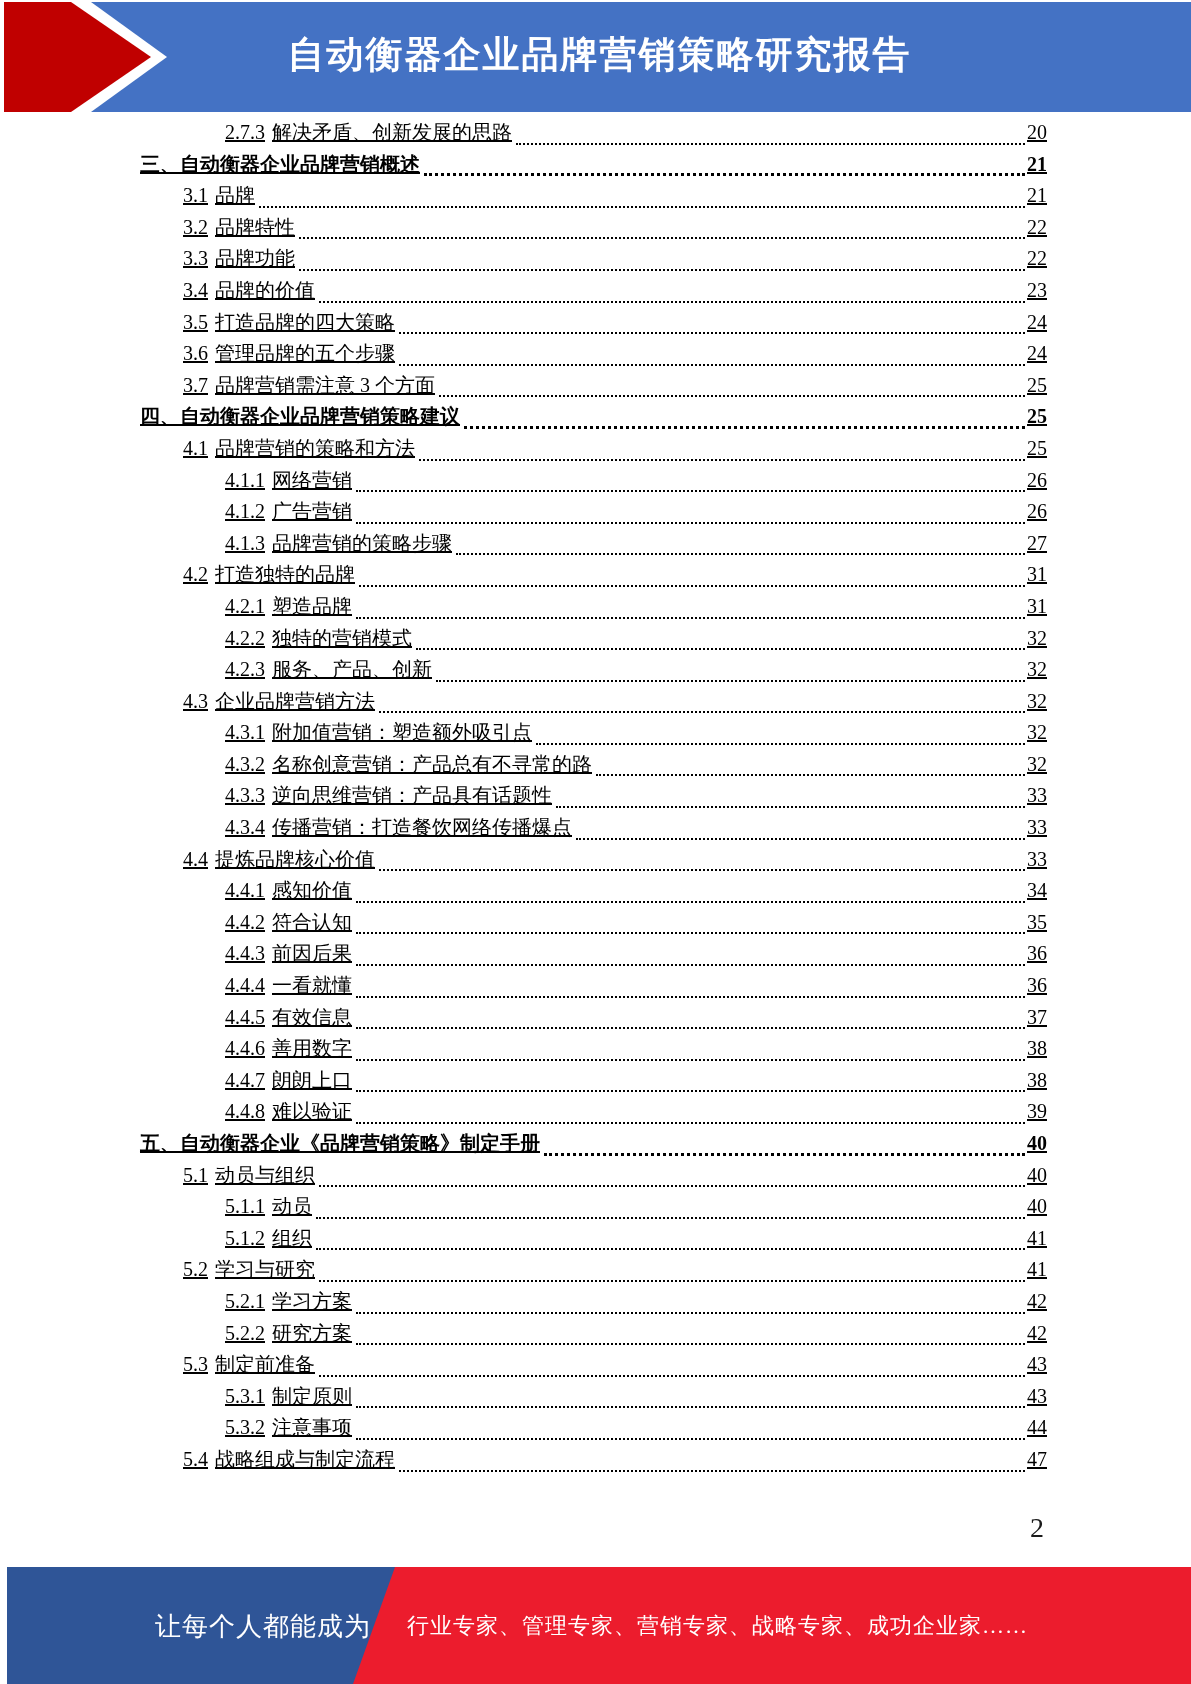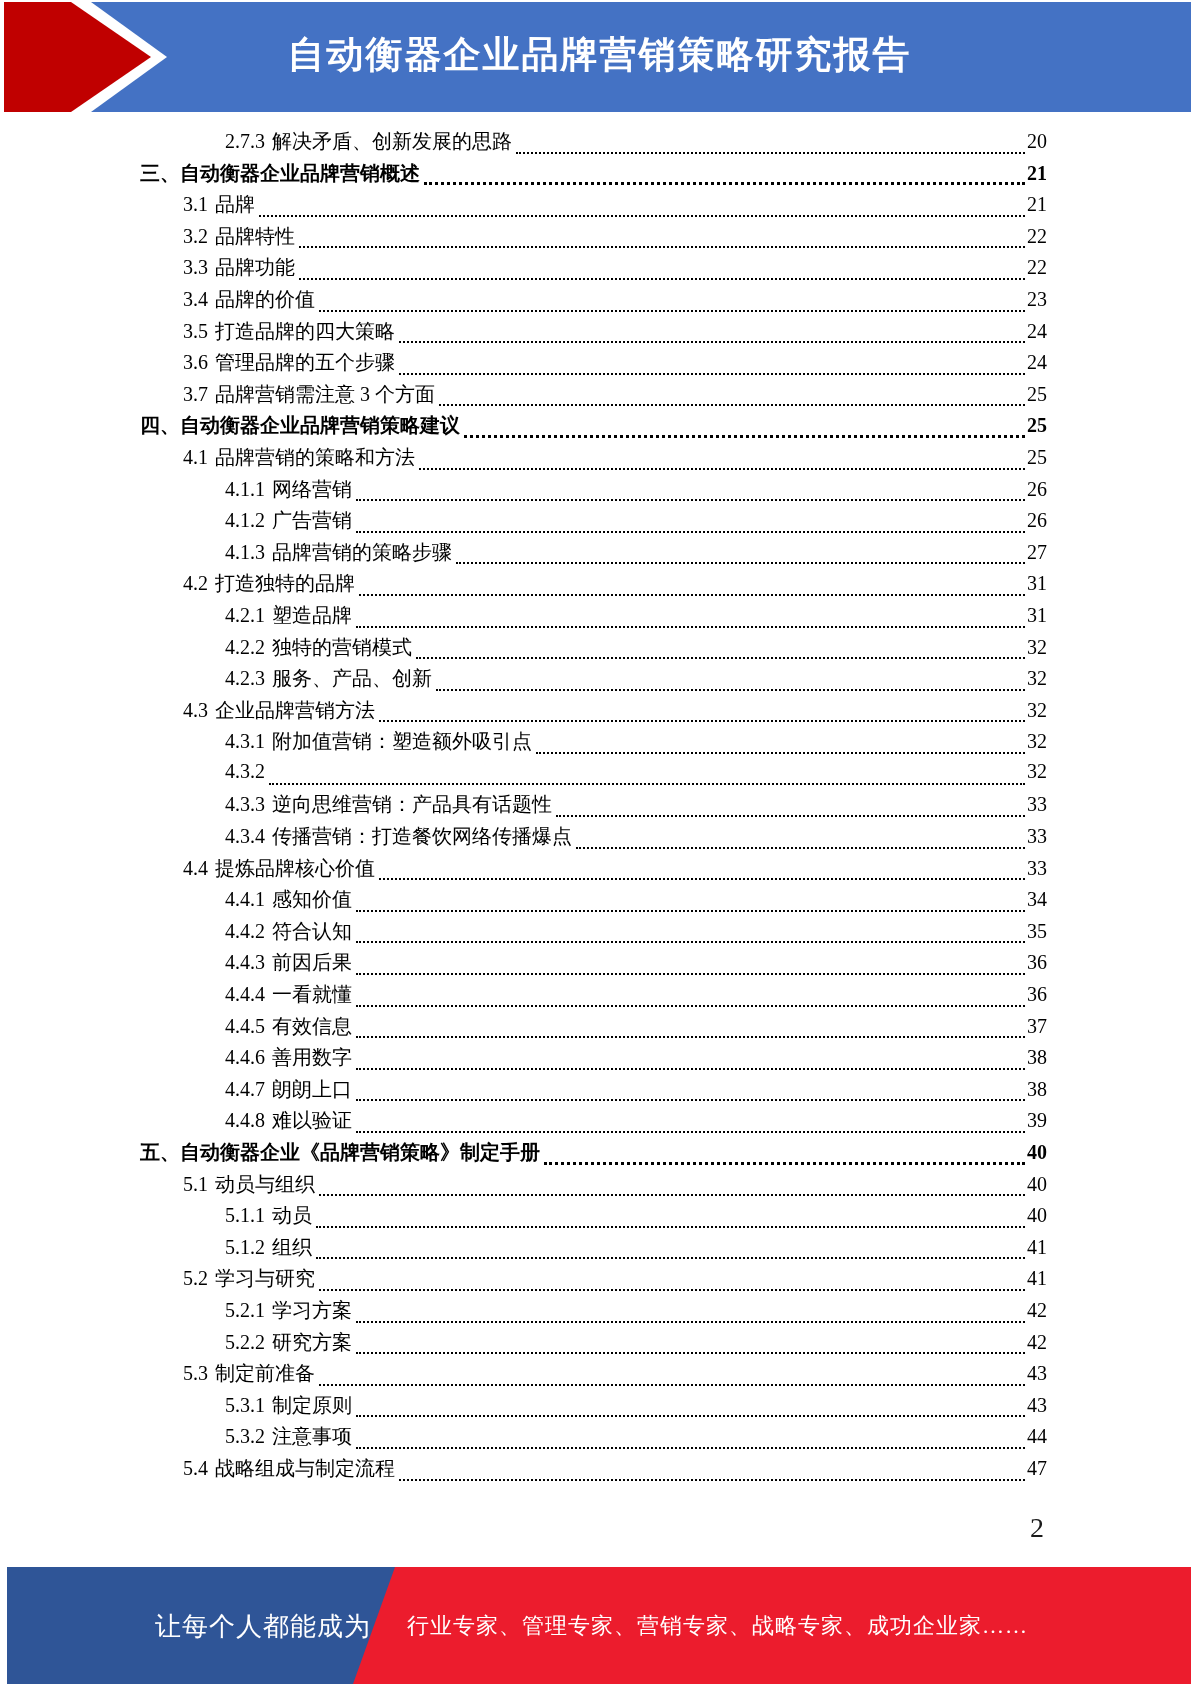--- a/index.html
+++ b/index.html
@@ -17,21 +17,21 @@
   .banner-arrow { position:absolute; left:0; top:0; display:block; }
   .banner-title {
     position:absolute; left:0; width:100%; top:50%; transform:translateY(-54%);
     text-align:center; color:#ffffff; font-size:37px; font-weight:bold;
     letter-spacing:2px;
     font-family:"Liberation Sans","DejaVu Sans",sans-serif;
   }
 
   
   .toc {
-    position:absolute; top:128px; left:140px; width:907px;
+    position:absolute; top:119px; left:140px; width:907px;text-decoration:underline;
   }
   .toc-row {
     display:flex; align-items:baseline; height:31.6px;
     font-size:20px; color:#000;
   }
   .toc-row.lvl2 { padding-left:43px; }
   .toc-row.lvl3 { padding-left:85px; }
   .toc-row.bold { font-weight:bold; }
   .toc-num { white-space:pre; flex:0 0 auto; }
   .toc-title { white-space:pre; flex:0 0 auto; margin-left:7px; }
@@ -196,20 +196,21 @@
     <span class="toc-page">32</span>
   </div>
     <div class="toc-row lvl3">
     <span class="toc-num">4.3.1</span>
     <span class="toc-title">附加值营销：塑造额外吸引点</span>
     <span class="toc-leader"></span>
     <span class="toc-page">32</span>
   </div>
     <div class="toc-row lvl3">
     <span class="toc-num">4.3.2</span>
+    <span class="toc-title">名称创意营销：产品总有不寻常的路</span>
     <span class="toc-leader"></span>
     <span class="toc-page">32</span>
   </div>
     <div class="toc-row lvl3">
     <span class="toc-num">4.3.3</span>
     <span class="toc-title">逆向思维营销：产品具有话题性</span>
     <span class="toc-leader"></span>
     <span class="toc-page">33</span>
   </div>
     <div class="toc-row lvl3">

